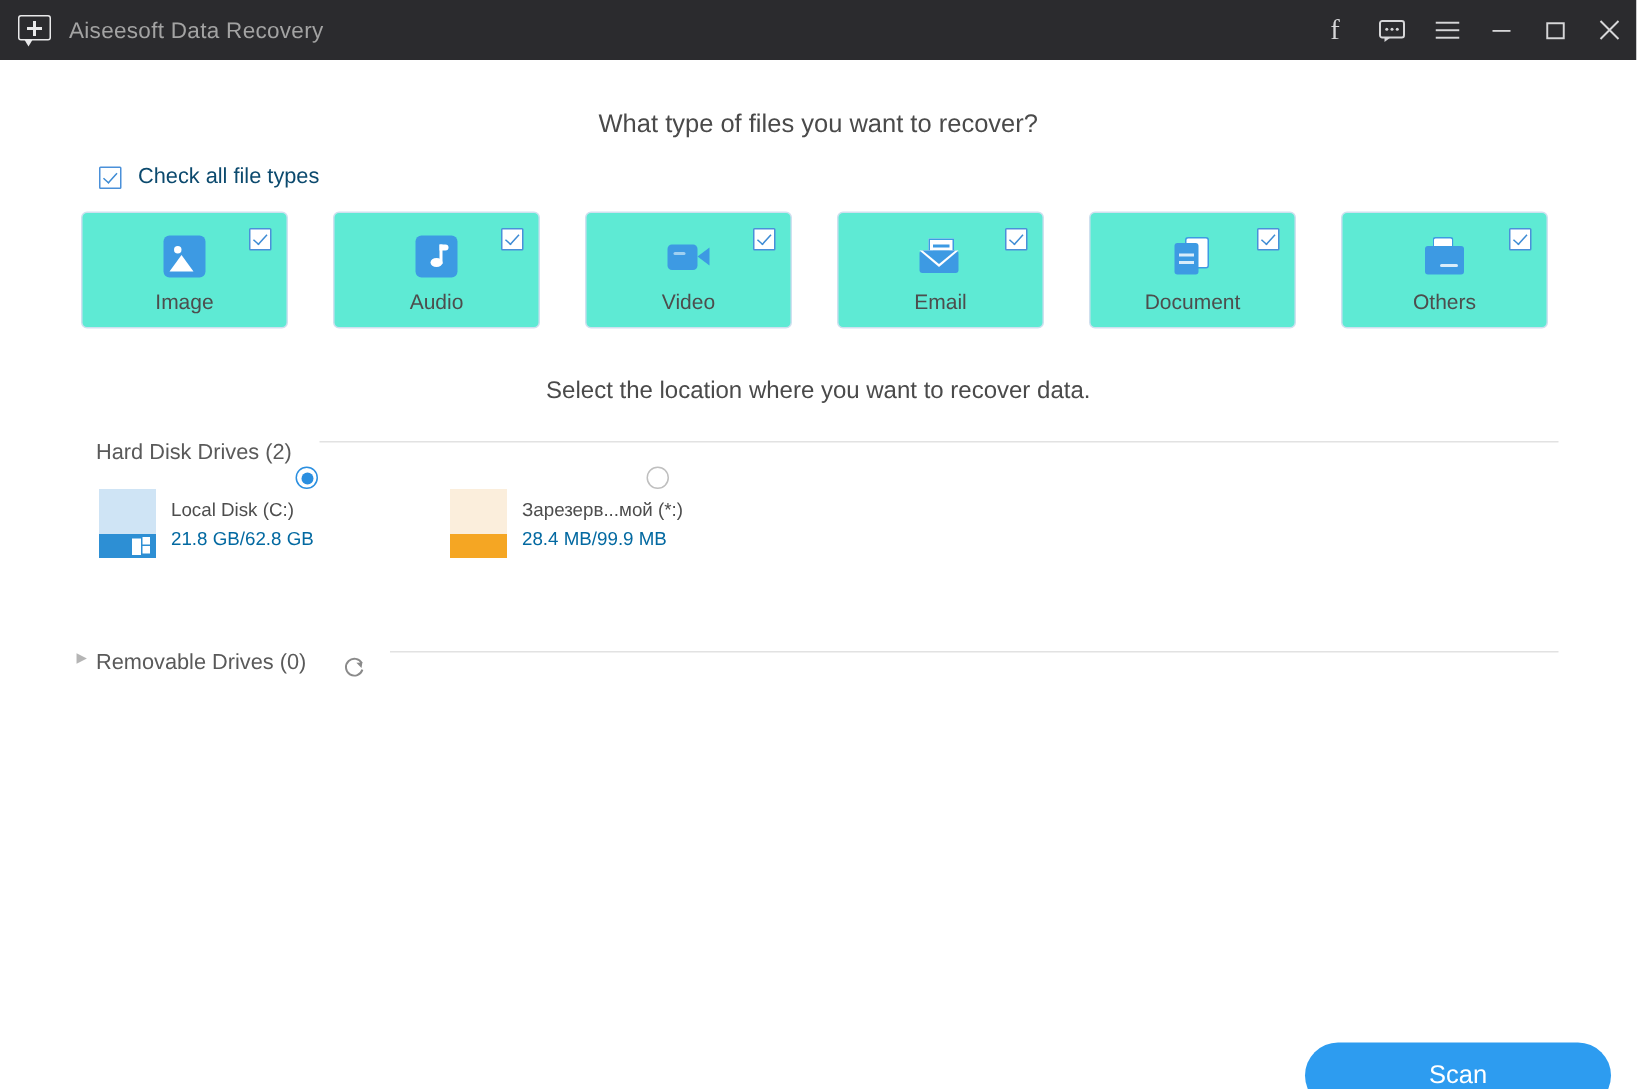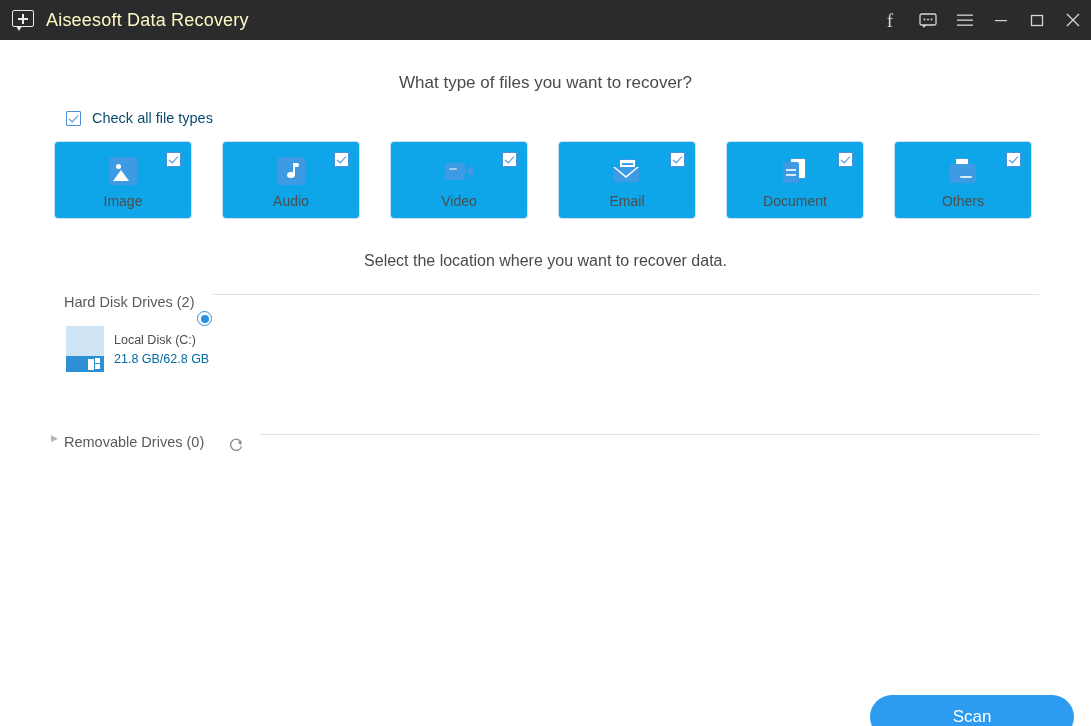--- a/index.html
+++ b/index.html
@@ -37,22 +37,22 @@
   }
   .app-logo .plus-h {
     position: absolute; left: 6px; top: 8px;
     width: 10px; height: 1.6px; background: #e9e9ea;
   }
   .app-logo .plus-v {
     position: absolute; left: 10.2px; top: 4px;
     width: 1.6px; height: 10px; background: #e9e9ea;
   }
   .app-title {
-    color: #fef9c3;
-    font-size: 18px;
+    color: #a3a3a3;
+    font-size: 15px;
     letter-spacing: .2px;
   }
   .win-controls {
     position: absolute; right: 0; top: 0;
     height: 40px; display: flex; align-items: center;
   }
   .win-btn {
     width: 36px; height: 40px;
     display: flex; align-items: center; justify-content: center;
     color: #d6d6d8;
@@ -107,21 +107,21 @@
   
   .cards {
     display: flex;
     margin: 15px 0 0 54px;
     gap: 30px;
   }
   .card {
     width: 138px; height: 78px;
     border: 1px solid #e3e6ea;
     border-radius: 4px;
-    background: #0ea5e9;
+    background: #5eead4;
     position: relative;
     cursor: pointer;
   }
   .card.accent { border-color: #cfe0ef; }
   .card .card-cb {
     position: absolute; right: 10px; top: 10px;
   }
   .card .icon-wrap {
     position: absolute; left: 0; right: 0; top: 13px;
     display: flex; justify-content: center;
@@ -457,20 +457,31 @@
           </div>
         </div>
       </div>
       <div class="drive-info">
         <div class="drive-name">Local Disk (C:)</div>
         <div class="drive-size">21.8 GB/62.8 GB</div>
       </div>
       <div class="radio on"></div>
     </div>
 
+    <div class="drive">
+      <div class="drive-thumb">
+        <div class="top" style="background:#fbeedc"></div>
+        <div class="bar" style="background:#f5a623"></div>
+      </div>
+      <div class="drive-info">
+        <div class="drive-name">Зарезерв...мой (*:)</div>
+        <div class="drive-size">28.4 MB/99.9 MB</div>
+      </div>
+      <div class="radio"></div>
+    </div>
 
   </div>
 
   <div class="section-row" style="margin-top:62px">
     <span class="collapse-caret">▶</span>
     <span class="section-title">Removable Drives (0)</span>
     <span class="refresh-btn">
       <svg width="20" height="20" viewBox="0 0 20 20">
         <path d="M15.2 8.2 A5.6 5.6 0 1 0 15.6 12.4" fill="none" stroke="#8a8a8a" stroke-width="1.3"></path>
         <path d="M11.6 7.8 L15.6 7.6 L15.0 11.4 Z" fill="#8a8a8a"></path>

